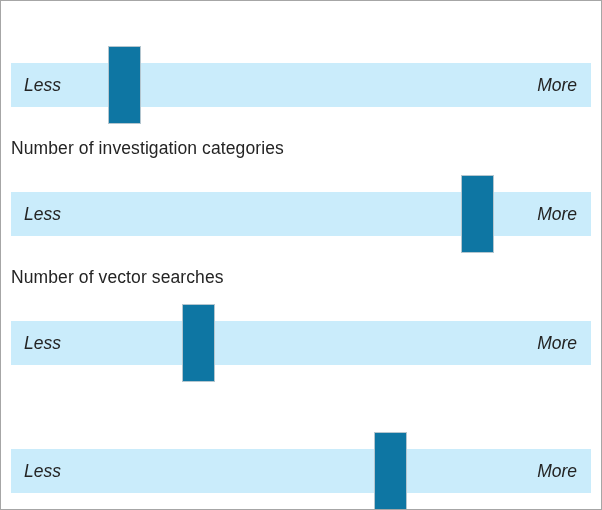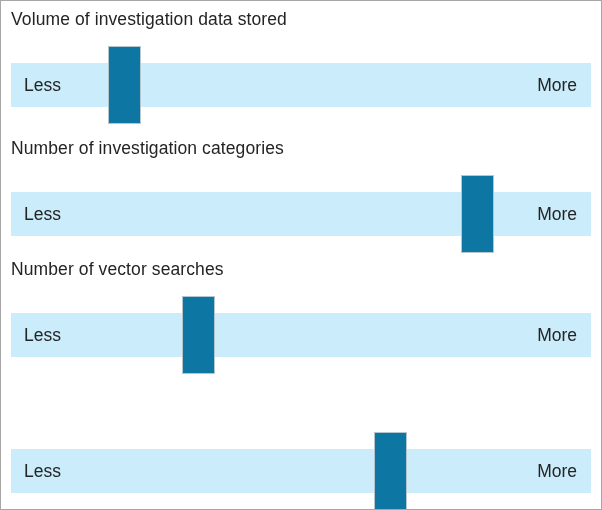--- a/index.html
+++ b/index.html
@@ -34,20 +34,21 @@
     color: #242424;
     white-space: nowrap;
     letter-spacing: 0.1px;
   }
   .slider {
     position: absolute;
     left: 10px;
     top: 39px;
     width: 580px;
     height: 78px;
+    font-style: italic;
   }
   .slider-track {
     position: absolute;
     left: 0;
     top: 17px;
     width: 580px;
     height: 44px;
     background: #caecfb;
   }
   .track-label {
@@ -70,40 +71,39 @@
     border: 1px solid #b4c6cf;
     box-sizing: border-box;
   }
 </style>
 </head>
 <body>
 
 <div id="screenshot">
 
   <div class="slider-group" style="top:6px;">
-    <div class="group-label">Volume of investigation data stored</div>
     <div class="slider">
       <div class="slider-track"></div>
       <span class="track-label less">Less</span>
       <span class="track-label more">More</span>
       <div class="slider-thumb" style="left: 97px;"></div>
     </div>
   </div>
 
   <div class="slider-group" style="top:135px;padding-left:38px;">
     <div class="group-label">Number of investigation categories</div>
     <div class="slider">
       <div class="slider-track"></div>
       <span class="track-label less">Less</span>
       <span class="track-label more">More</span>
       <div class="slider-thumb" style="left: 450px;"></div>
     </div>
   </div>
 
-  <div class="slider-group" style="top:256px;">
+  <div class="slider-group" style="top:264px;">
     <div class="group-label">Number of vector searches</div>
     <div class="slider">
       <div class="slider-track"></div>
       <span class="track-label less">Less</span>
       <span class="track-label more">More</span>
       <div class="slider-thumb" style="left: 171px;"></div>
     </div>
   </div>
 
   <div class="slider-group" style="top:392px;">

